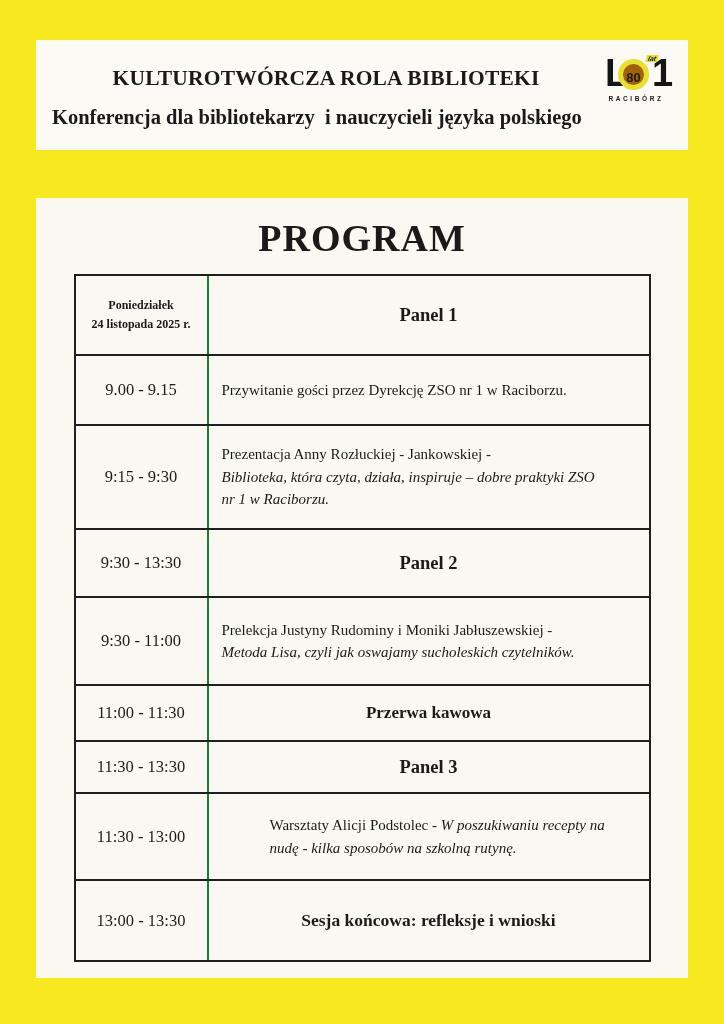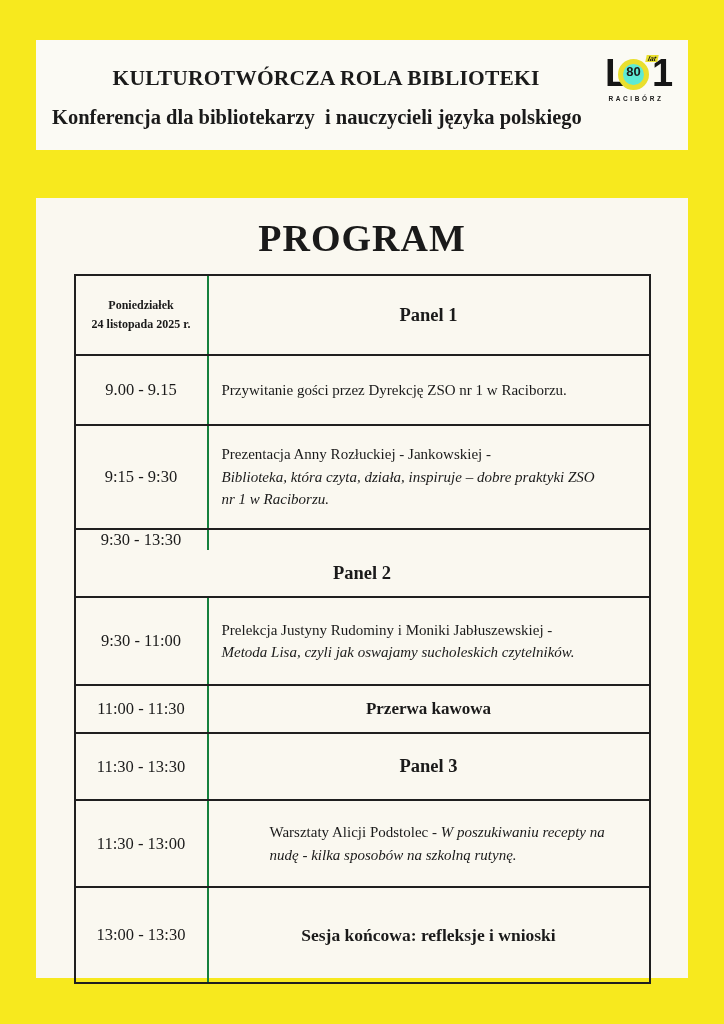--- a/index.html
+++ b/index.html
@@ -47,22 +47,22 @@
   .mark { position:relative; width:62px; height:40px; margin:0 auto; }
   .gl-L, .gl-1 {
     position:absolute; top:-1px;
     font-family:"Liberation Sans", sans-serif; font-weight:900;
     font-size:38px; line-height:40px; color:#151515;
   }
   .gl-L { left:0; }
   .gl-1 { left:47px; }
   .gl-circle {
     position:absolute; left:13px; top:5px; width:21px; height:21px;
-    border:5px solid #E9DF2E; border-radius:50%; background:#5eead4;
-    display:flex; align-items:flex-start; justify-content:center; z-index:2;
+    border:5px solid #E9DF2E; border-radius:50%; background:#a16207;
+    display:flex; align-items:flex-end; justify-content:center; z-index:2;
   }
   .gl-circle span { font-family:"Liberation Sans", sans-serif; font-weight:700; font-size:13px; }
   .gl-lat {
     position:absolute; left:41px; top:1px; z-index:3;
     background:#E9DF2E; color:#151515; padding:0 2px;
     font-family:"Liberation Sans", sans-serif; font-style:italic; font-weight:700; font-size:7px;
     transform:skewX(-12deg);
   }
   .gl-city {
     font-family:"Liberation Sans", sans-serif; font-size:6.5px; font-weight:700;
@@ -80,22 +80,22 @@
   }
 
   
   .ptable {
     width:577px; margin:14px auto 0; box-sizing:border-box;
     border:2px solid #1F1F1F;
   }
   .prow { display:flex; box-sizing:border-box; }
   .prow + .prow { border-top:2px solid #1F1F1F; }
   .rh { height:78px; } .r1 { height:70px; } .r2 { height:104px; }
-  .r3 { height:68px;flex-direction:column; } .r4 { height:88px; } .r5 { height:48px; }
-  .r6 { height:67px; } .r7 { height:87px;gap:48px; } .r8 { height:96px; }
+  .r3 { height:68px; } .r4 { height:88px; } .r5 { height:56px; }
+  .r6 { height:52px; } .r7 { height:87px;gap:48px; } .r8 { height:81px; }
   .cell { box-sizing:border-box; }
   .time {
     width:133px; flex:none; border-right:2px solid #15803d;
     display:flex; flex-direction:column; align-items:center; justify-content:center;
     font-size:16.5px; text-align:center;
   }
   .date { font-size:12px; font-weight:700; line-height:1.6; white-space:nowrap; }
   .body { flex:1; display:flex; flex-direction:column; justify-content:center; }
   .body.center { align-items:center; text-align:center; padding:4px 10px; }
   .body.left { padding:6px 38px 6px 13px; font-size:15px; line-height:1.5; }

